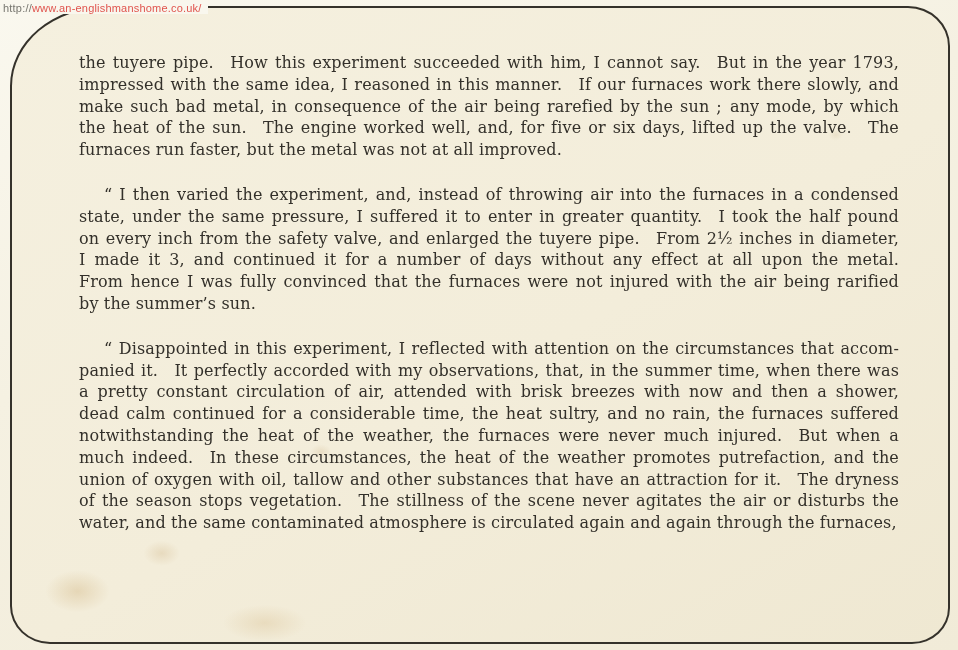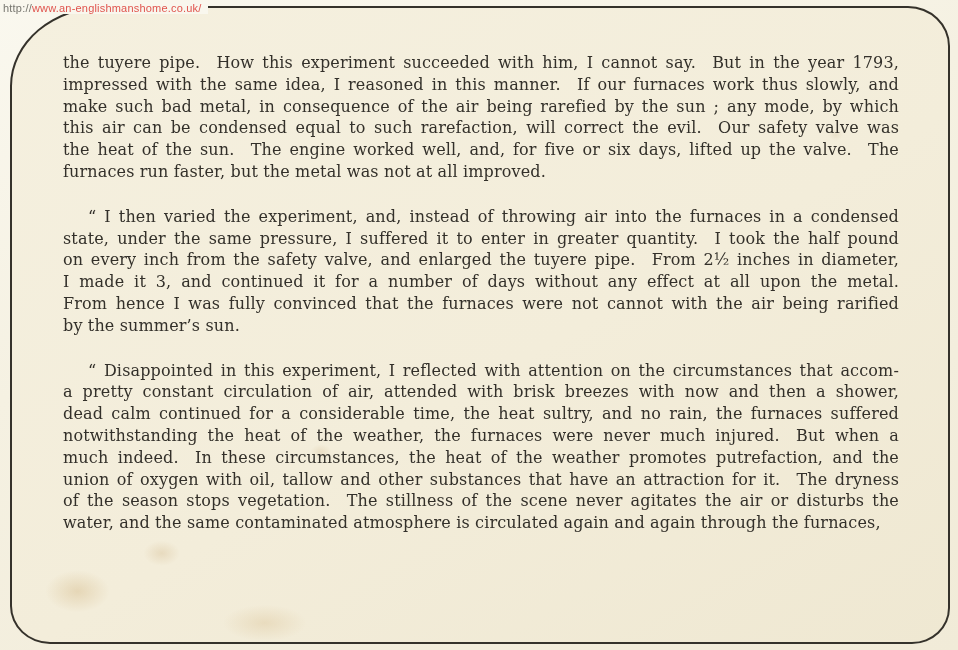--- a/index.html
+++ b/index.html
@@ -37,53 +37,53 @@
   .watermark .proto{color:#77766f;}
   .watermark .url{color:#e0544e;}
   .text-block{
     position:absolute;left:63px;top:52px;width:836px;
     color:#33302a;
     font-size:16px;
     line-height:21.8px;
     letter-spacing:.15px;
     text-rendering:optimizeLegibility;
   }
-  .para{margin:0 0 23px 0;}
+  .para{margin:0 0 23px 16px;}
   .para:last-child{margin-bottom:0;}
   .line{text-align:justify;}
   .line.j{text-align:justify;text-align-last:justify;}
   .line.indent{text-indent:25px;}
 </style>
 </head>
 <body>
 
 <div class="scan">
   <div class="sheet"></div>
   <div class="watermark">
     <span class="proto">http://</span><span class="url">www.an-englishmanshome.co.uk/</span>
   </div>
   <div class="text-block">
       <div class="para">
         <div class="line j">the tuyere pipe.  How this experiment succeeded with him, I cannot say.  But in the year 1793,</div>
-        <div class="line j">impressed with the same idea, I reasoned in this manner.  If our furnaces work thus slowly, and</div>
+        <div class="line j">impressed with the same idea, I reasoned in this manner.  If our furnaces work there slowly, and</div>
         <div class="line j">make such bad metal, in consequence of the air being rarefied by the sun ; any mode, by which</div>
-        <div class="line j">this air can be condensed equal to such rarefaction, will correct the evil.  Our safety valve was</div>
         <div class="line j">the heat of the sun.  The engine worked well, and, for five or six days, lifted up the valve.  The</div>
         <div class="line">furnaces run faster, but the metal was not at all improved.</div>
       </div>
       <div class="para">
         <div class="line j indent">“ I then varied the experiment, and, instead of throwing air into the furnaces in a condensed</div>
         <div class="line j">state, under the same pressure, I suffered it to enter in greater quantity.  I took the half pound</div>
         <div class="line j">on every inch from the safety valve, and enlarged the tuyere pipe.  From 2½ inches in diameter,</div>
         <div class="line j">I made it 3, and continued it for a number of days without any effect at all upon the metal.</div>
-        <div class="line j">From hence I was fully convinced that the furnaces were not cannot with the air being rarified</div>
+        <div class="line j">From hence I was fully convinced that the furnaces were not injured with the air being rarified</div>
         <div class="line">by the summer’s sun.</div>
       </div>
       <div class="para">
         <div class="line j indent">“ Disappointed in this experiment, I reflected with attention on the circumstances that accom-</div>
+        <div class="line j">panied it.  It perfectly accorded with my observations, that, in the summer time, when there was</div>
         <div class="line j">a pretty constant circulation of air, attended with brisk breezes with now and then a shower,</div>
         <div class="line j">dead calm continued for a considerable time, the heat sultry, and no rain, the furnaces suffered</div>
         <div class="line j">notwithstanding the heat of the weather, the furnaces were never much injured.  But when a</div>
         <div class="line j">much indeed.  In these circumstances, the heat of the weather promotes putrefaction, and the</div>
         <div class="line j">union of oxygen with oil, tallow and other substances that have an attraction for it.  The dryness</div>
         <div class="line j">of the season stops vegetation.  The stillness of the scene never agitates the air or disturbs the</div>
         <div class="line">water, and the same contaminated atmosphere is circulated again and again through the furnaces,</div>
       </div>
     </div>
 </div>

